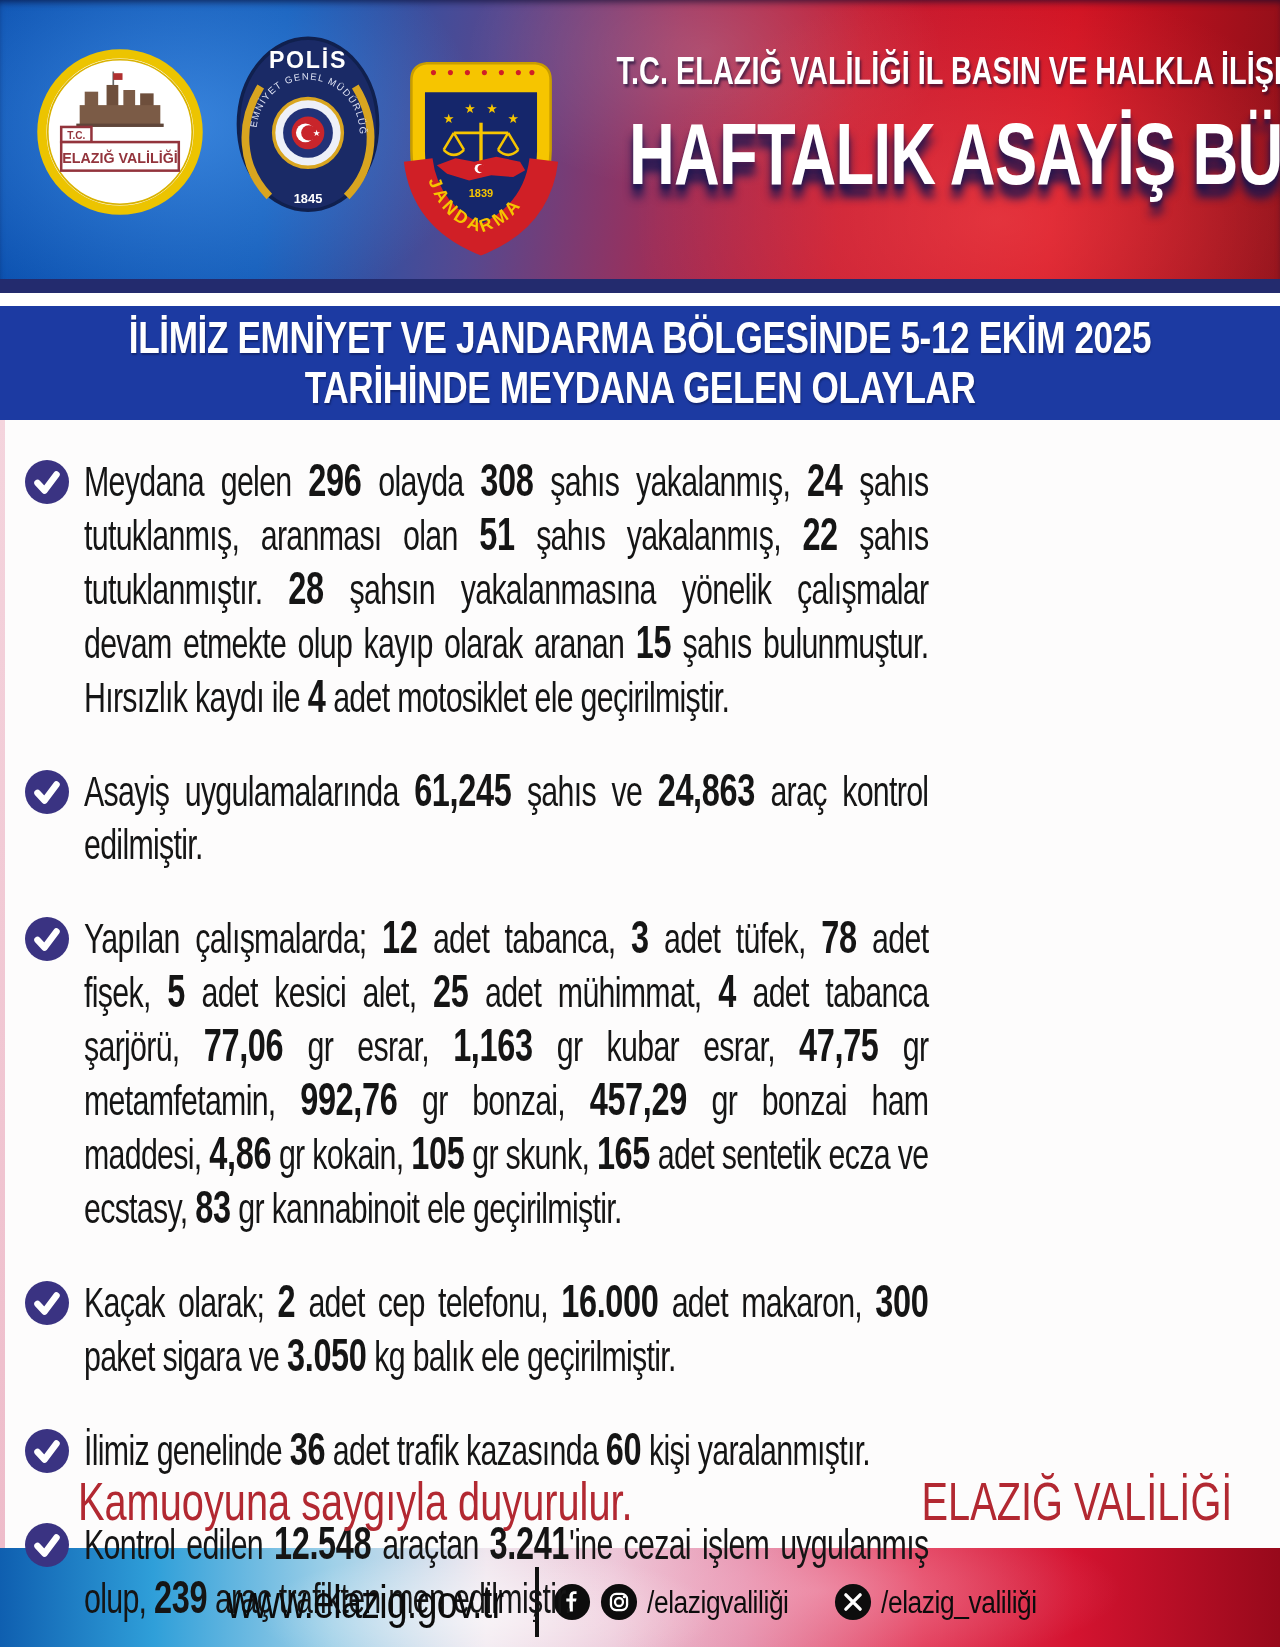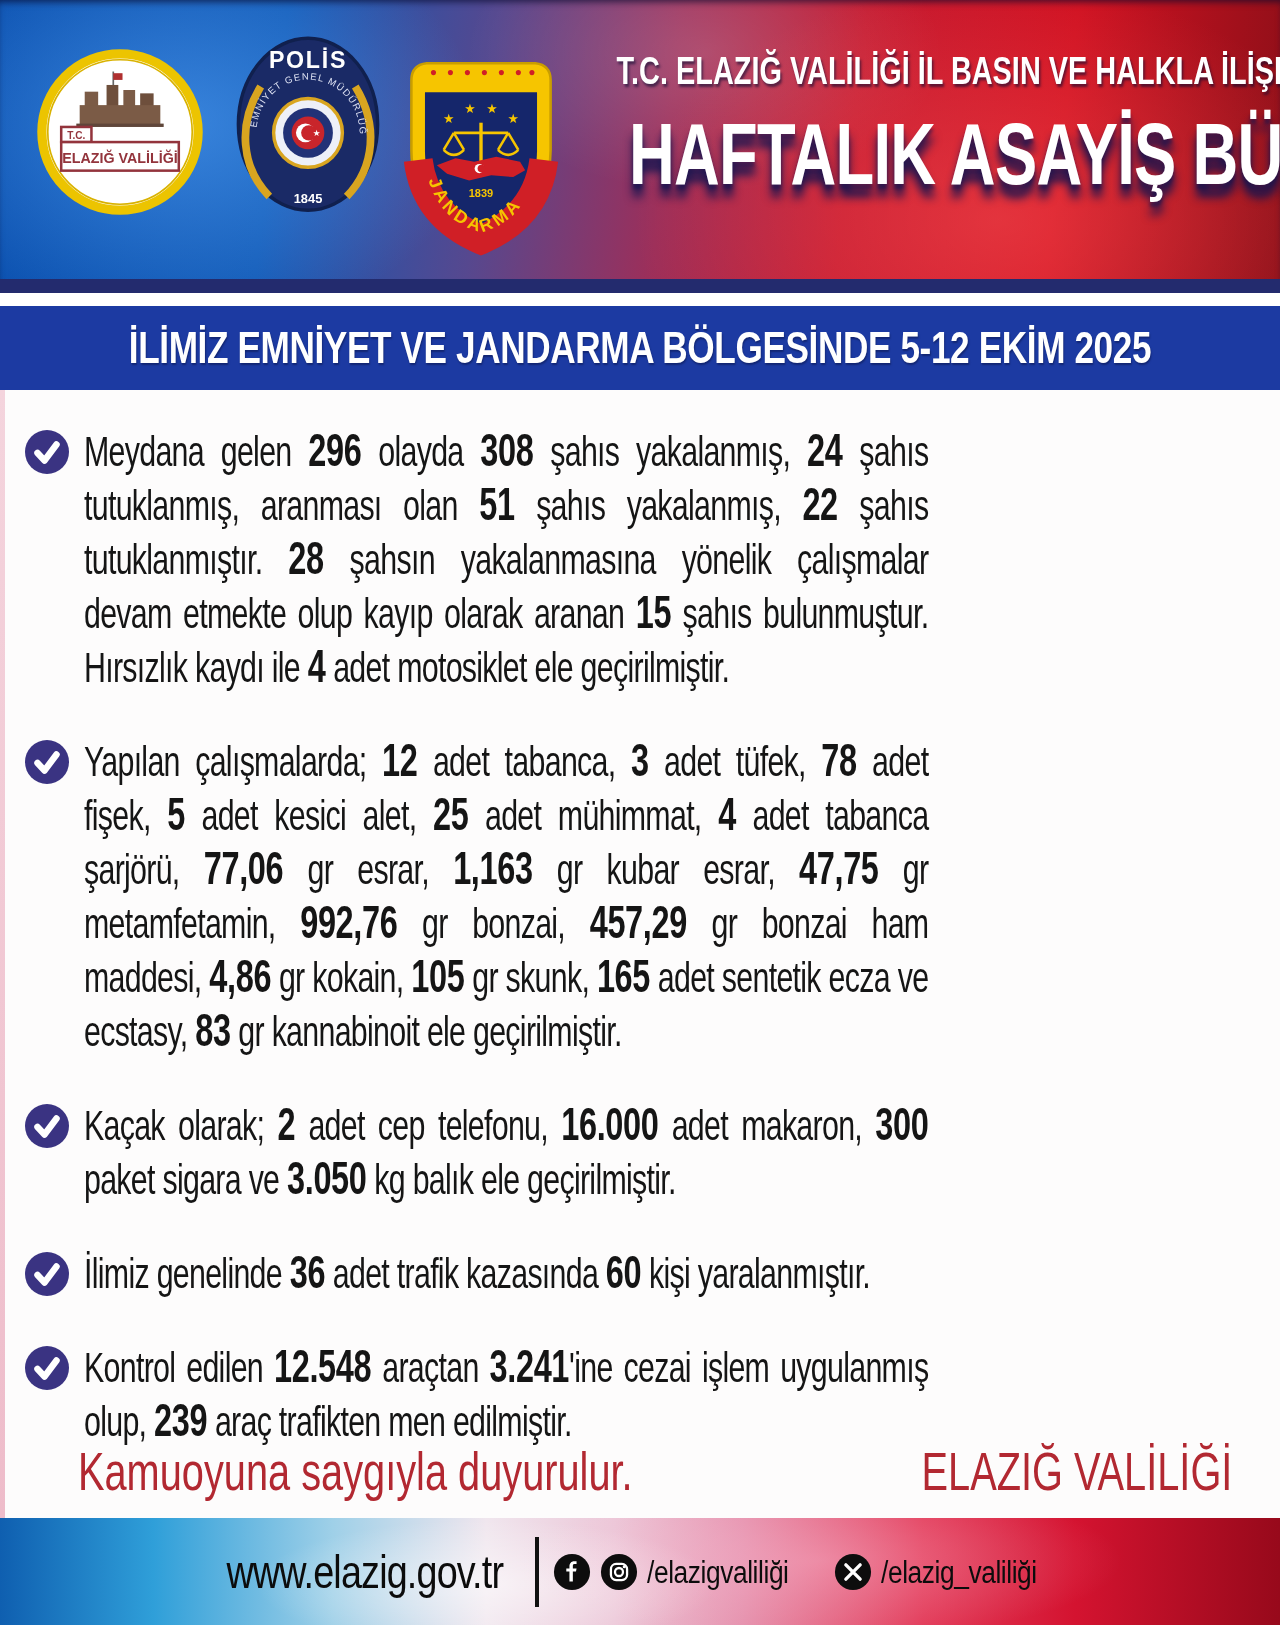--- a/index.html
+++ b/index.html
@@ -22,21 +22,21 @@
   .htext{position:absolute;left:468px;right:22px;top:50px;text-align:center;color:#fff;}
   .agency{font-size:38px;font-weight:700;white-space:nowrap;
           text-shadow:2px 3px 3px rgba(10,10,50,.6);}
   .agency>span{display:inline-block;transform:scaleX(.76);transform-origin:center;}
   .btitle{margin-top:10px;font-size:88px;font-weight:800;white-space:nowrap;
           text-shadow:0 13px 11px rgba(16,20,80,.95),0 5px 4px rgba(16,20,80,.55);}
   .btitle>span{display:inline-block;transform:scaleX(.72);transform-origin:center;letter-spacing:-1px;}
 
   
   .white-strip{height:13px;background:#ffffff;}
-  .banner{height:84px;background:#1c3aa2;color:#fff;display:flex;flex-direction:column;
+  .banner{height:114px;background:#1c3aa2;color:#fff;display:flex;flex-direction:column;
           justify-content:center;text-align:center;font-weight:700;}
   .banner .line{font-size:44px;line-height:1.14;white-space:nowrap;}
   .banner .line>span{display:inline-block;transform:scaleX(.8);transform-origin:center;letter-spacing:-0.5px;
                      text-shadow:1px 2px 2px rgba(0,0,30,.35);}
 
   
   .content{position:relative;height:1128px;background:#fdfcfc;padding-top:34px;box-sizing:border-box;}
   .content::before{content:"";position:absolute;left:0;top:0;bottom:0;width:5px;
                    background:linear-gradient(#f4d4dd,#eebcca);}
   .bullet{display:flex;align-items:flex-start;padding-left:24px;margin-bottom:40px;}
@@ -155,30 +155,38 @@
       <div class="btitle">
         <span>HAFTALIK ASAYİŞ BÜLTENİ</span>
       </div>
     </div>
   </div>
 
   <div class="white-strip"></div>
 
   <div class="banner">
     <div class="line"><span>İLİMİZ EMNİYET VE JANDARMA BÖLGESİNDE 5-12 EKİM 2025</span></div>
+    <div class="line"><span>TARİHİNDE MEYDANA GELEN OLAYLAR</span></div>
   </div>
 
   <div class="content">
     <div>
         <div class="bullet">
           <span class="check"><svg viewBox="0 0 46 46" width="46" height="46">
               <circle cx="23" cy="23" r="22" fill="#3a3382"></circle>
               <path d="M13.5 24 L20.5 31.5 L32.5 15.5" fill="none" stroke="#ffffff" stroke-width="6.5" stroke-linecap="round" stroke-linejoin="round"></path>
             </svg></span>
           <p class="btxt"><span>Meydana gelen </span><span class="num">296</span><span> olayda </span><span class="num">308</span><span> şahıs yakalanmış, </span><span class="num">24</span><span> şahıs tutuklanmış, aranması olan </span><span class="num">51</span><span> şahıs yakalanmış, </span><span class="num">22</span><span> şahıs tutuklanmıştır. </span><span class="num">28</span><span> şahsın yakalanmasına yönelik çalışmalar devam etmekte olup kayıp olarak aranan </span><span class="num">15</span><span> şahıs bulunmuştur. Hırsızlık kaydı ile </span><span class="num">4</span><span> adet motosiklet ele geçirilmiştir.</span></p>
+        </div>
+        <div class="bullet">
+          <span class="check"><svg viewBox="0 0 46 46" width="46" height="46">
+              <circle cx="23" cy="23" r="22" fill="#3a3382"></circle>
+              <path d="M13.5 24 L20.5 31.5 L32.5 15.5" fill="none" stroke="#ffffff" stroke-width="6.5" stroke-linecap="round" stroke-linejoin="round"></path>
+            </svg></span>
+          <p class="btxt"><span>Asayiş uygulamalarında </span><span class="num">61,245</span><span> şahıs ve </span><span class="num">24,863</span><span> araç kontrol edilmiştir.</span></p>
         </div>
         <div class="bullet">
           <span class="check"><svg viewBox="0 0 46 46" width="46" height="46">
               <circle cx="23" cy="23" r="22" fill="#3a3382"></circle>
               <path d="M13.5 24 L20.5 31.5 L32.5 15.5" fill="none" stroke="#ffffff" stroke-width="6.5" stroke-linecap="round" stroke-linejoin="round"></path>
             </svg></span>
           <p class="btxt"><span>Yapılan çalışmalarda; </span><span class="num">12</span><span> adet tabanca, </span><span class="num">3</span><span> adet tüfek, </span><span class="num">78</span><span> adet fişek, </span><span class="num">5</span><span> adet kesici alet, </span><span class="num">25</span><span> adet mühimmat, </span><span class="num">4</span><span> adet tabanca şarjörü, </span><span class="num">77,06</span><span> gr esrar, </span><span class="num">1,163</span><span> gr kubar esrar, </span><span class="num">47,75</span><span> gr metamfetamin, </span><span class="num">992,76</span><span> gr bonzai, </span><span class="num">457,29</span><span> gr bonzai ham maddesi, </span><span class="num">4,86</span><span> gr kokain, </span><span class="num">105</span><span> gr skunk, </span><span class="num">165</span><span> adet sentetik ecza ve ecstasy, </span><span class="num">83</span><span> gr kannabinoit ele geçirilmiştir.</span></p>
         </div>
         <div class="bullet">
           <span class="check"><svg viewBox="0 0 46 46" width="46" height="46">

